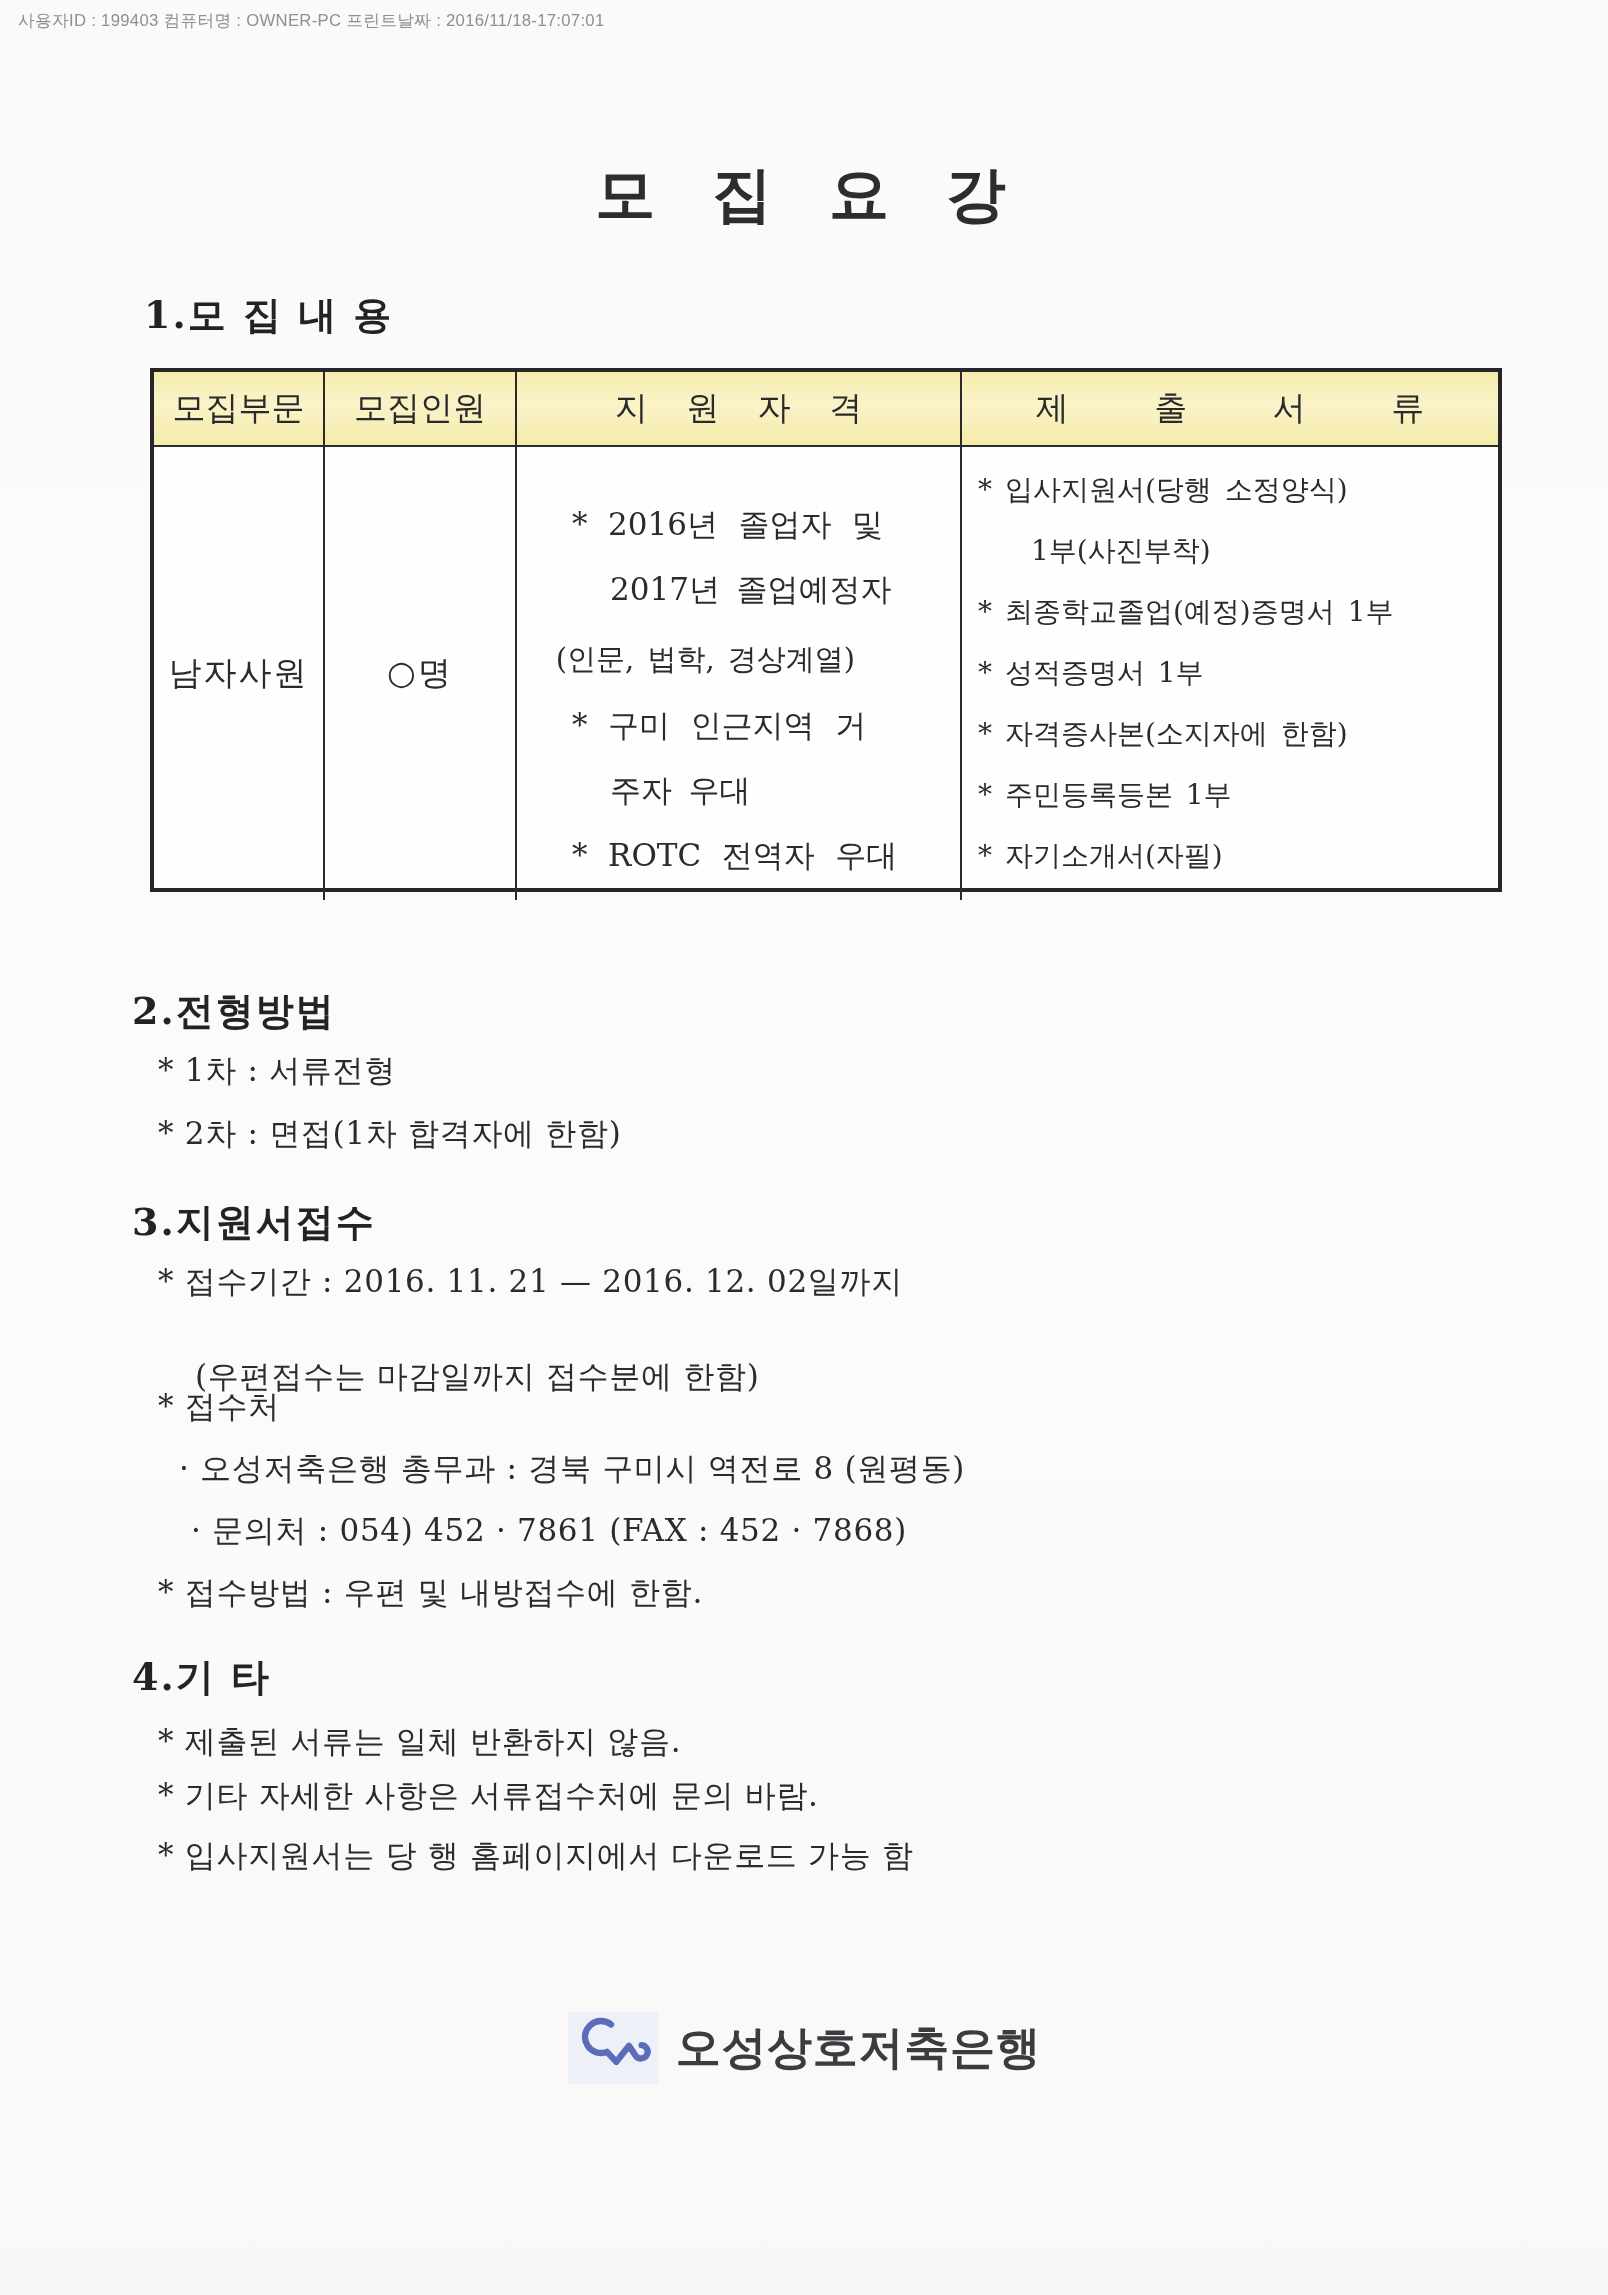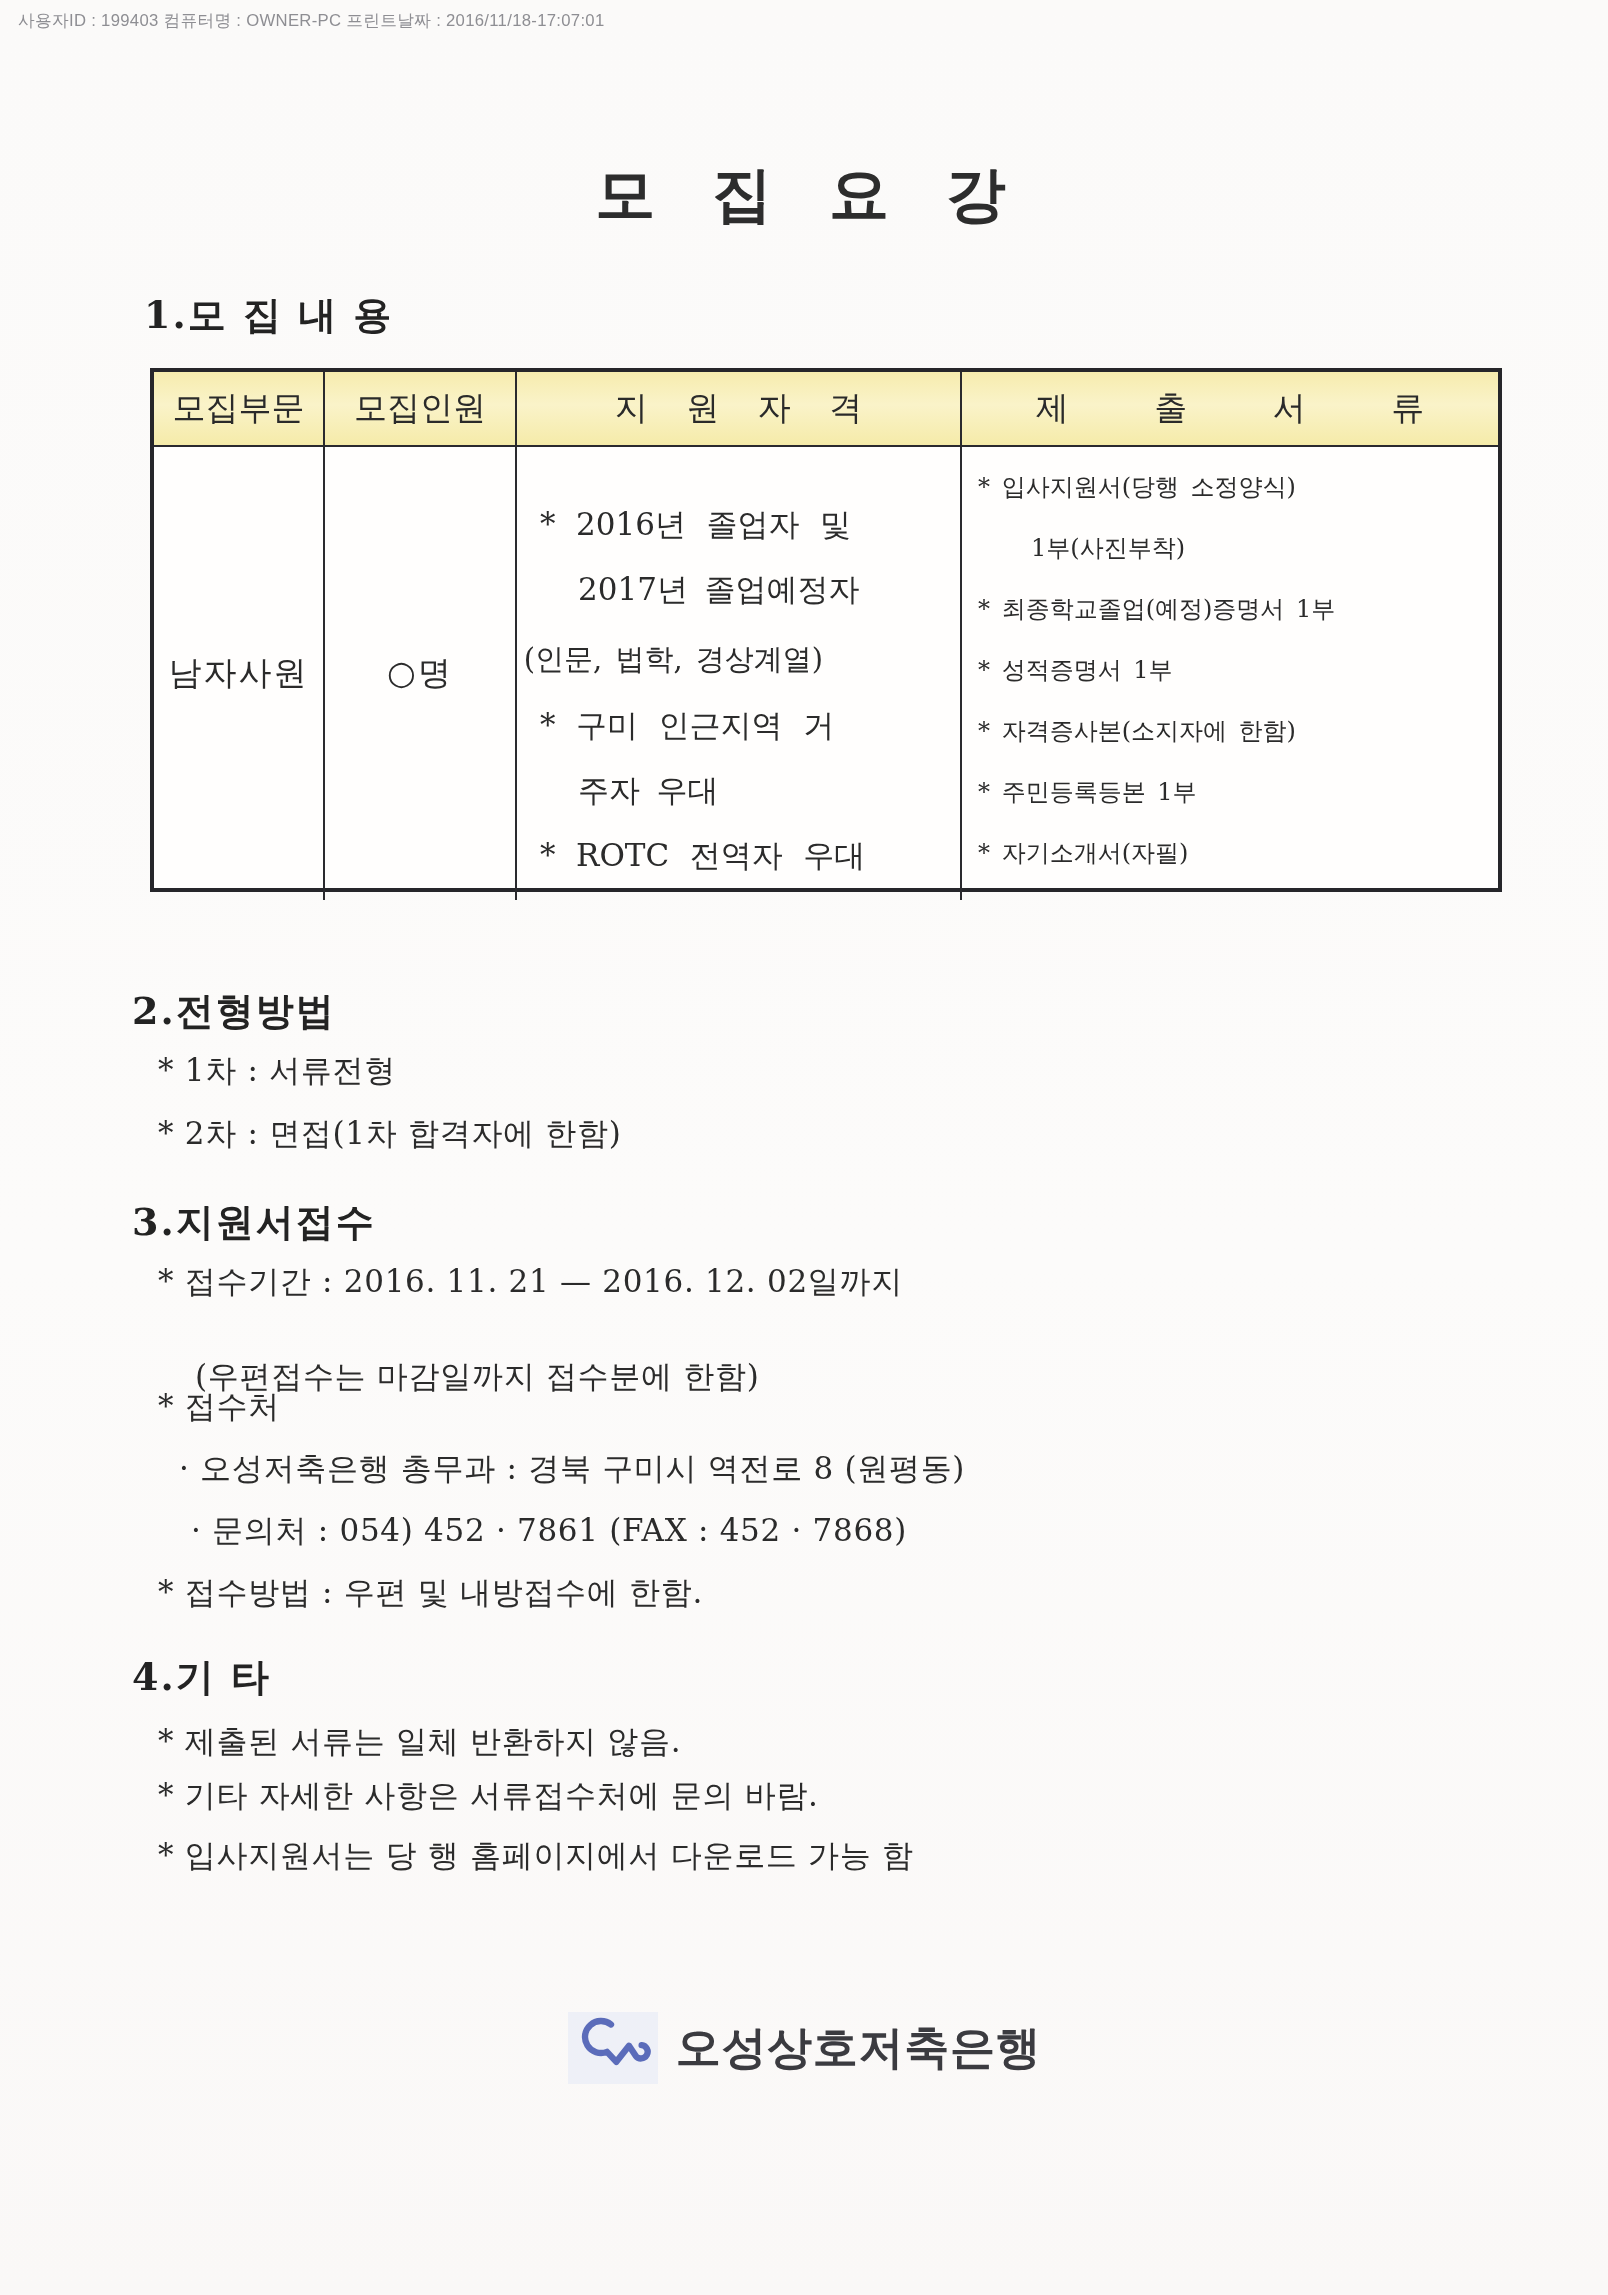--- a/index.html
+++ b/index.html
@@ -126,35 +126,35 @@
 
   .cell-center {
     display: flex;
     align-items: center;
     justify-content: center;
     font-size: 33px;
     letter-spacing: 2px;
     white-space: pre;
   }
 
-  .qual-cell { padding-top: 57px; }
+  .qual-cell { padding-top: 57px; padding-left: 32px; }
   .q-line {
     height: 65px;
     font-size: 31px;
     white-space: pre;
     box-sizing: border-box;
   }
   .q-star  { padding-left: 23px; word-spacing: 10.7px; }
   .q-cont  { padding-left: 61px; word-spacing: 6.7px; }
   .q-paren { padding-left: 6.7px; font-size: 29px; word-spacing: 4px; margin-top: 6px; }
 
   .docs-cell { padding-top: 24px; }
   .d-line {
     height: 61px;
-    font-size: 24px;
+    font-size: 28px;
     white-space: pre;
     padding-left: 16px;
     box-sizing: border-box;
     word-spacing: 4px;
   }
   .d-cont { padding-left: 69px; }
 
   
   .logo-row {
     position: absolute;

